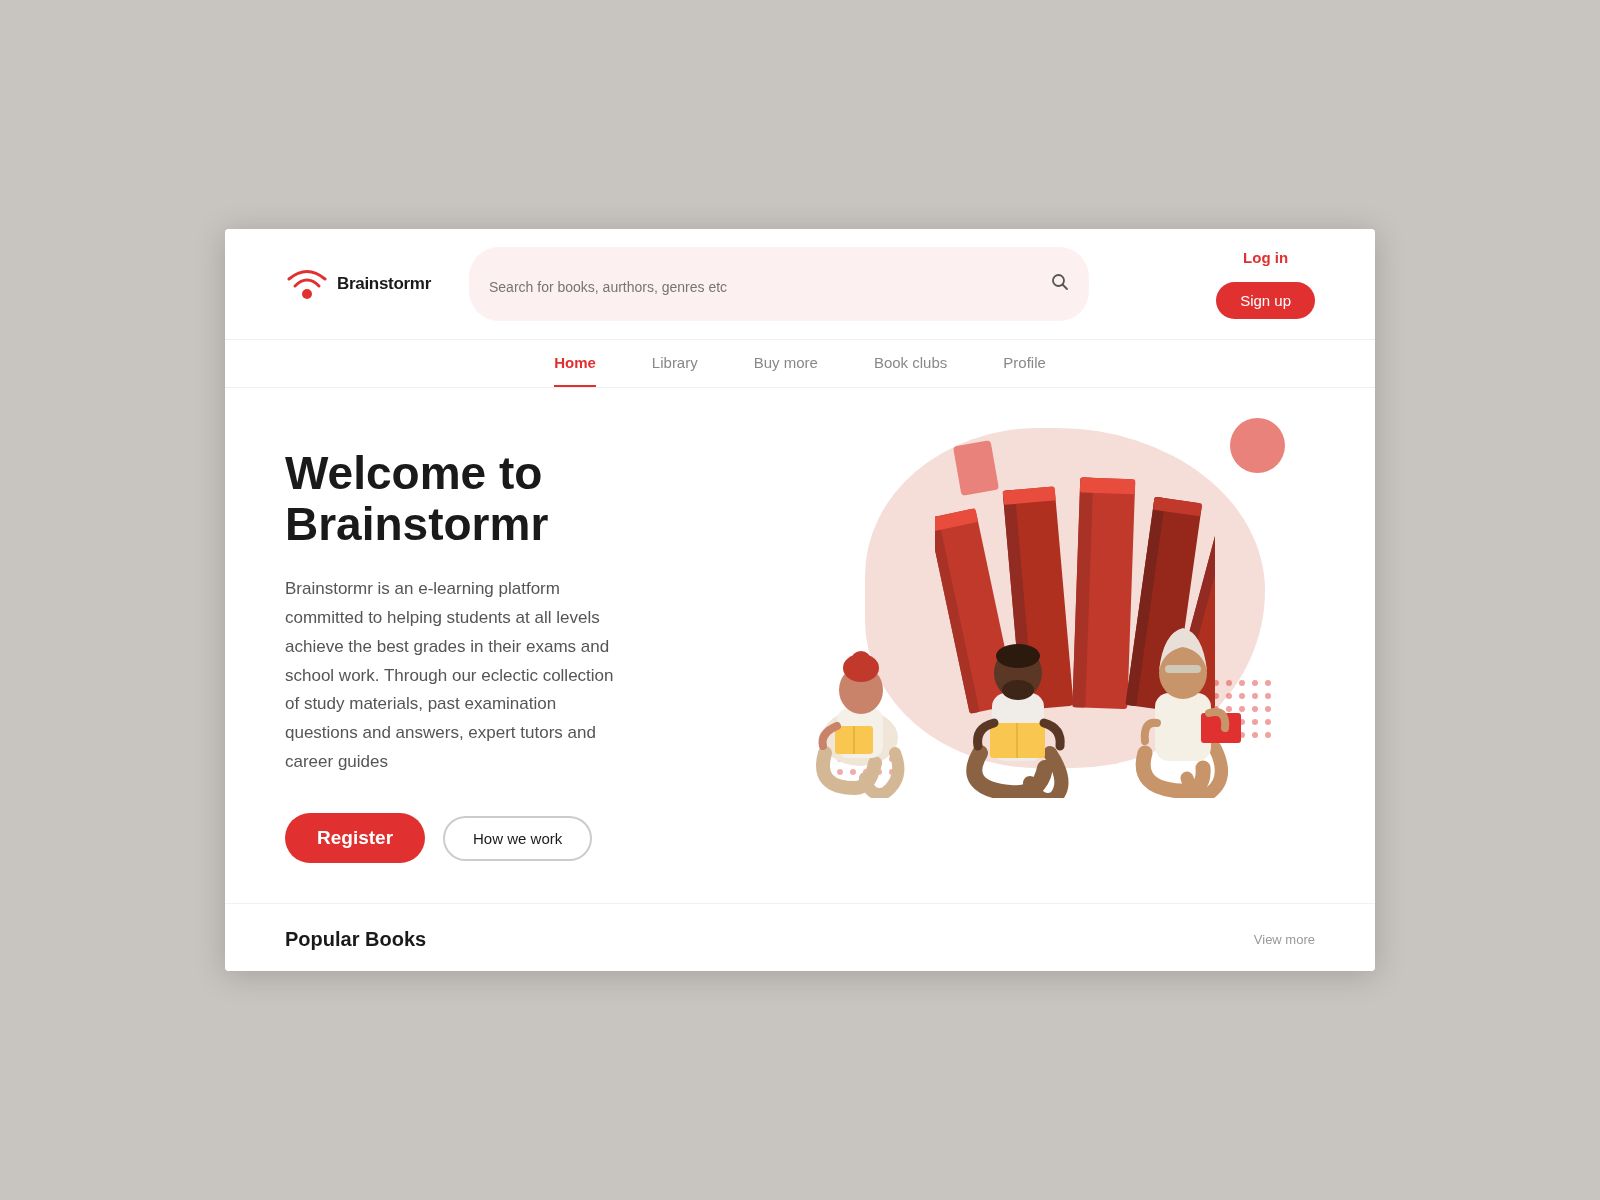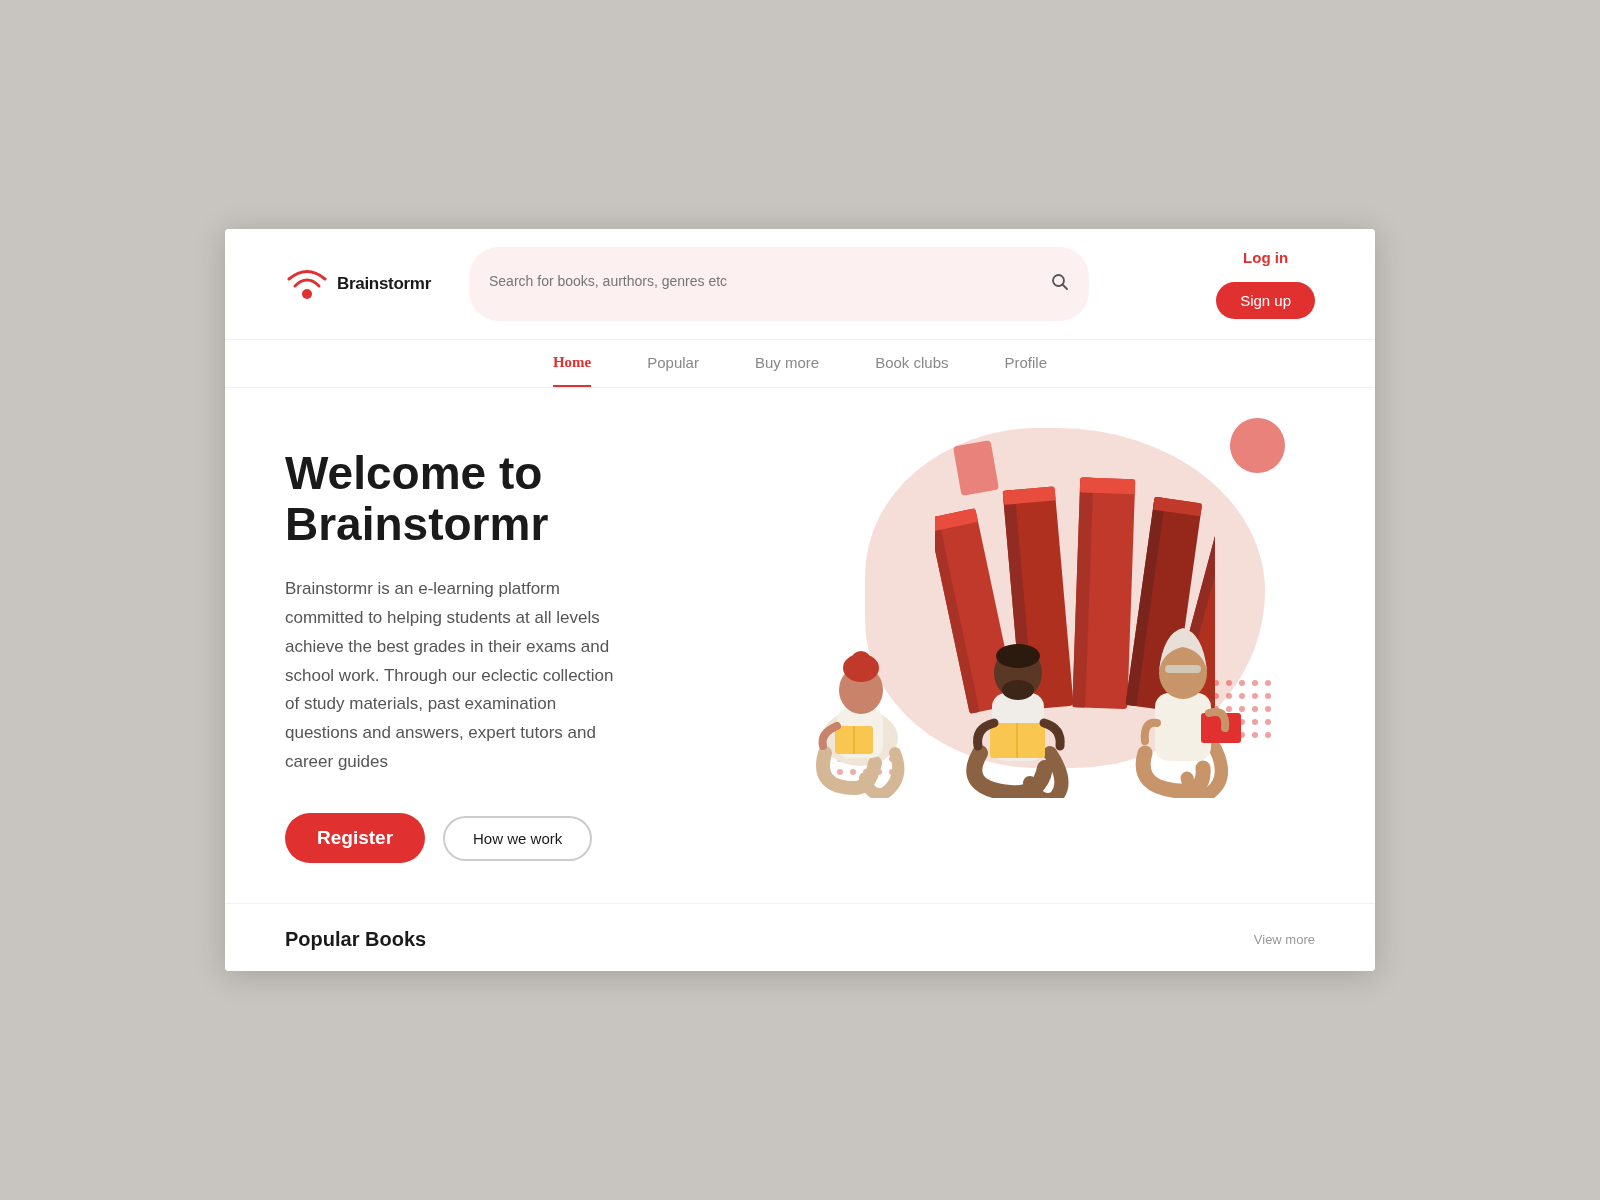--- a/index.html
+++ b/index.html
@@ -40,21 +40,21 @@
       font-weight: 700;
       color: #1a1a1a;
       letter-spacing: -0.3px;
     }
     .search-bar {
       flex: 1;
       max-width: 620px;
       background: #fdf0f0;
       border-radius: 30px;
       display: flex;
-      align-items: flex-start;
+      align-items: flex-end;
       padding: 26px 20px;
       gap: 10px;
       border: none;
     }
     .search-input {
       flex: 1;
       border: none;
       background: transparent;
       font-size: 14px;
       color: #bbb;
@@ -104,21 +104,20 @@
       font-weight: 500;
       cursor: pointer;
       padding-bottom: 14px;
       border-bottom: 2px solid transparent;
       text-decoration: none;
     }
     .nav-item.active {
       color: #e03030;
       border-bottom: 2px solid #e03030;
       font-weight: 600;
-      font-family: Liberation Serif, serif;
     }
     
     .hero {
       background: #fff;
       padding: 60px 60px 40px 60px;
       display: flex;
       align-items: flex-end;
       min-height: 430px;
       position: relative;
       overflow: hidden;
@@ -289,21 +288,21 @@
     </div>
 
     <div class="header-actions">
       <button class="btn-login">Log in</button>
       <button class="btn-signup">Sign up</button>
     </div>
   </header>
 
   <nav class="nav">
     <a class="nav-item active">Home</a>
-    <a class="nav-item">Popular</a>
+    <a class="nav-item">Library</a>
     <a class="nav-item">Buy more</a>
     <a class="nav-item">Book clubs</a>
     <a class="nav-item">Profile</a>
   </nav>
 
   <section class="hero">
     <div class="hero-text">
       <h1 class="hero-title">Welcome to Brainstormr</h1>
       <p class="hero-desc">Brainstormr is an e-learning platform committed to helping students at all levels achieve the best grades in their exams and school work. Through our eclectic collection of study materials, past examination questions and answers, expert tutors and career guides</p>
       <div class="hero-buttons">

